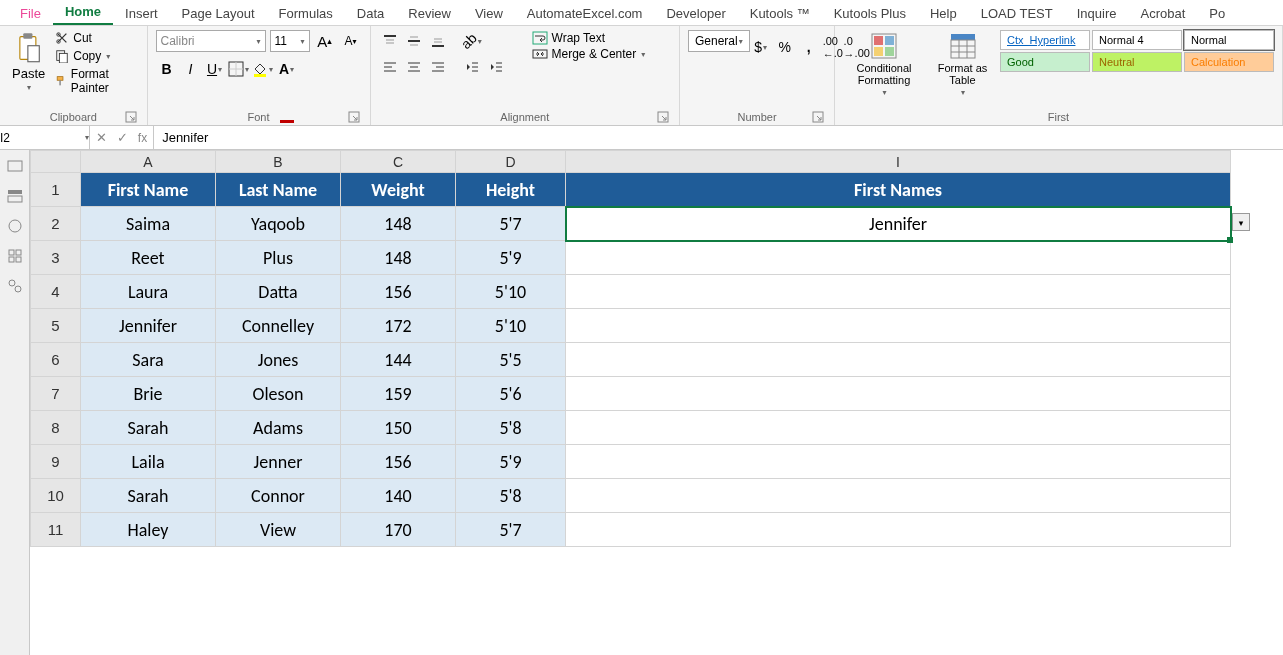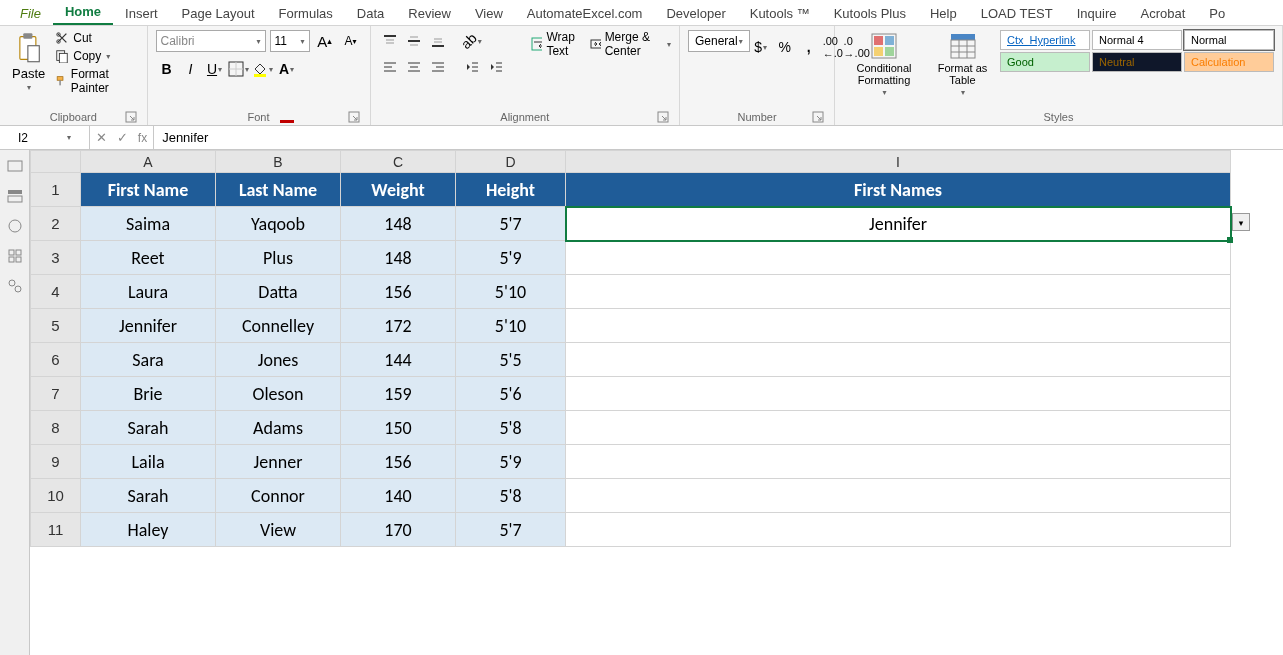--- a/index.html
+++ b/index.html
@@ -2,21 +2,21 @@
 <html><head>
 <meta charset="utf-8">
 <style>
 * { box-sizing: border-box; margin: 0; padding: 0; }
 body { font-family: 'Segoe UI', Tahoma, sans-serif; font-size: 13px; background: #fff; overflow: hidden; width: 1283px; height: 655px; position: relative; }
 
 
 .tabs { display: flex; height: 26px; align-items: flex-end; padding-left: 8px; background: #fff; border-bottom: 1px solid #d4d4d4; }
 .tab { padding: 4px 12px; cursor: pointer; font-size: 13px; color: #444; }
 .tab.active { border-bottom: 2px solid #107c41; color: #107c41; font-weight: 600; }
-.tab:first-child { color: #4d7c0f; font-style: italic; }
+.tab:first-child { color: #ec4899; }
 
 
 .ribbon { display: flex; height: 100px; background: #f5f5f5; border-bottom: 1px solid #c8c8c8; }
 .group { border-right: 1px solid #d8d8d8; padding: 4px 8px 0 8px; display: flex; flex-direction: column; justify-content: space-between; position: relative; }
 .group-label { text-align: center; font-size: 11px; color: #666; padding: 2px 0; position: relative; }
 .dlg { position: absolute; right: 2px; bottom: 2px; width: 12px; height: 12px; }
 .dlg svg { width: 12px; height: 12px; }
 .group-body { display: flex; align-items: flex-start; gap: 4px; flex: 1; }
 
 
@@ -30,38 +30,38 @@
 .font-row1 { display: flex; gap: 4px; align-items: center; }
 .font-row2 { display: flex; gap: 2px; align-items: center; margin-top: 6px; }
 .font-name { width: 110px; height: 22px; border: 1px solid #a9a9a9; background: #fff; font-size: 12px; padding: 0 4px; display: flex; align-items: center; justify-content: space-between; color: #888; }
 .font-size { width: 40px; height: 22px; border: 1px solid #a9a9a9; background: #fff; font-size: 12px; padding: 0 4px; display: flex; align-items: center; justify-content: space-between; }
 .btn-icon { width: 22px; height: 22px; display: flex; align-items: center; justify-content: center; cursor: pointer; font-size: 14px; }
 .dd { font-size: 8px; color: #666; margin-left: 1px; }
 
 
 .align-stack { display: flex; flex-direction: column; gap: 4px; }
 .align-row { display: flex; gap: 2px; }
-.wrap-merge { display: flex; flex-direction: row; gap: 6px; margin-left: 8px; }
+.wrap-merge { display: flex; flex-direction: column; margin-left: 8px; }
 .wm-item { display: flex; align-items: center; gap: 4px; font-size: 12px; cursor: pointer; }
 
 
 .num-format { width: 130px; height: 22px; border: 1px solid #a9a9a9; background: #fff; display: flex; align-items: center; justify-content: space-between; padding: 0 6px; font-size: 12px; }
 .num-row { display: flex; gap: 2px; margin-top: 6px; }
 
 
 .big-btn { display: flex; flex-direction: column; align-items: center; gap: 2px; padding: 2px 6px; cursor: pointer; font-size: 11px; text-align: center; }
 .big-btn svg { width: 28px; height: 28px; }
 
 
 .style-gallery { display: grid; grid-template-columns: repeat(3, 90px); gap: 2px; }
 .style-box { height: 20px; border: 1px solid #bbb; display: flex; align-items: center; padding: 0 6px; font-size: 11px; cursor: pointer; }
 
 
 .formula-bar { display: flex; height: 24px; border-bottom: 1px solid #c8c8c8; align-items: stretch; }
-.name-box { width: 90px; border-right: 1px solid #c8c8c8; display: flex; align-items: center; padding: 0 18px; font-size: 12px; justify-content: space-between; }
+.name-box { width: 90px; border-right: 1px solid #c8c8c8; display: flex; align-items: center; padding: 0 0; font-size: 12px; justify-content: space-between; }
 .fx-btns { display: flex; align-items: center; border-right: 1px solid #c8c8c8; padding: 0 6px; gap: 10px; color: #888; }
 .fx-btns .fx { font-size: 12px; }
 .formula-input { flex: 1; padding: 0 8px; display: flex; align-items: center; font-size: 13px; }
 
 
 .sheet-wrap { display: flex; height: calc(655px - 26px - 100px - 24px); }
 .left-strip { width: 30px; background: #f0f0f0; border-right: 1px solid #c8c8c8; display: flex; flex-direction: column; align-items: center; gap: 14px; padding-top: 8px; }
 .left-strip svg { width: 16px; height: 16px; fill: #888; }
 .grid-area { flex: 1; overflow: hidden; position: relative; }
 
@@ -360,25 +360,25 @@
             <line x1="18" y1="8" x2="18" y2="26" stroke="#888"></line>
           </svg>
         <span style="width:55px">Format as Table</span>
           <span class="dd">▾</span>
       </div>
       <div class="style-gallery" id="gallery">
           <div class="style-box" style="background: rgb(255, 255, 255); color: rgb(5, 99, 193); text-decoration: underline;">Ctx_Hyperlink</div>
           <div class="style-box" style="background: rgb(255, 255, 255); color: rgb(0, 0, 0);">Normal 4</div>
           <div class="style-box" style="background: rgb(255, 255, 255); color: rgb(0, 0, 0); outline: rgb(102, 102, 102) solid 1px;">Normal</div>
           <div class="style-box" style="background: rgb(198, 239, 206); color: rgb(0, 97, 0);">Good</div>
-          <div class="style-box" style="background: #0f172a; color: rgb(156, 101, 0);">Neutral</div>
+          <div class="style-box" style="background: #bef264; color: rgb(156, 101, 0);">Neutral</div>
           <div class="style-box" style="background: rgb(255, 204, 153); color: rgb(250, 125, 0);">Calculation</div>
         </div>
     </div>
-    <div class="group-label"><span>Styles</span></div>
+    <div class="group-label"><span>First</span></div>
   </div>
 
 </div>
 
 <div class="formula-bar">
   <div class="name-box">
       <span>I2</span>
       <span class="dd">▾</span>
     </div>
   <div class="fx-btns">

